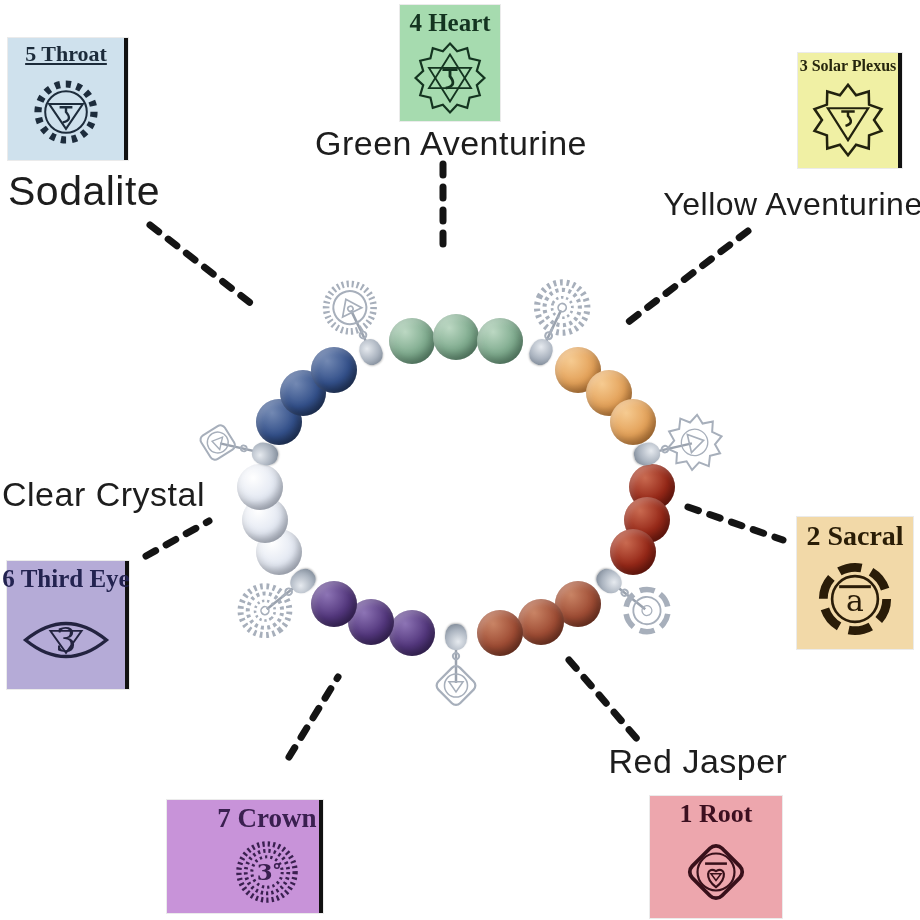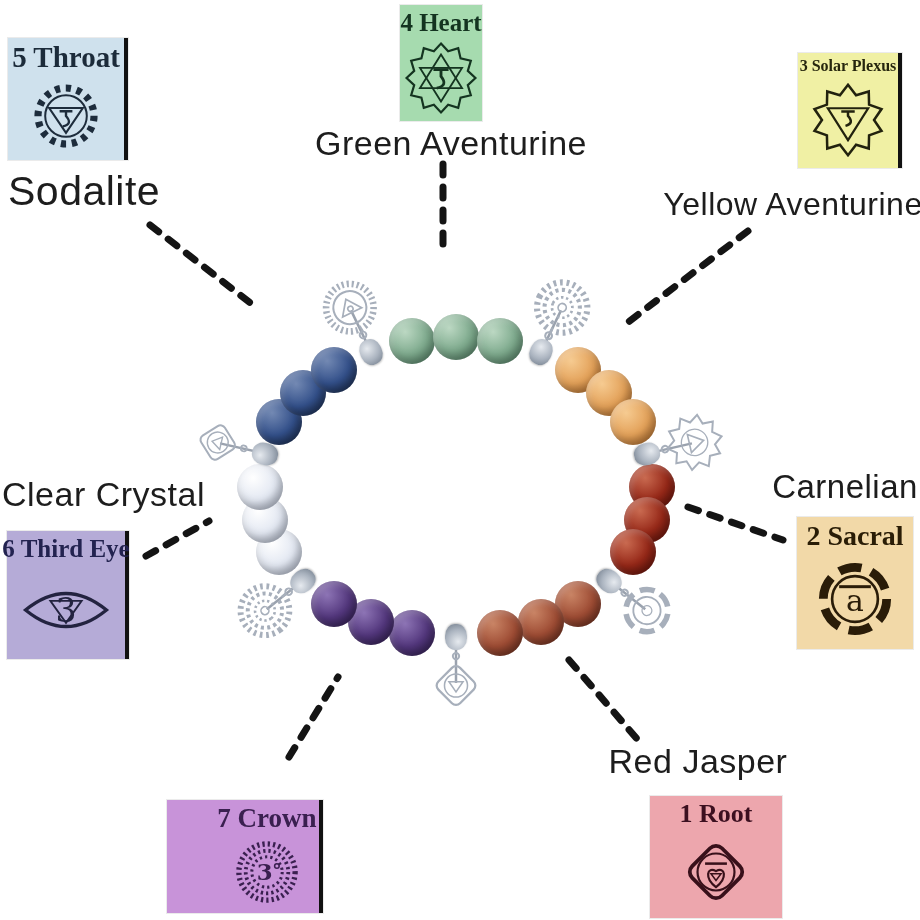--- a/index.html
+++ b/index.html
@@ -115,55 +115,54 @@
           <circle cx="50" cy="8" r="5" stroke="#a7afbb" stroke-width="3"></circle>
           <rect x="26" y="30" width="48" height="48" rx="9" transform="rotate(45 50 54)" stroke="#a7afbb" stroke-width="3.5"></rect>
           <circle cx="50" cy="54" r="18" stroke="#a7afbb" stroke-width="2.4"></circle>
           <path d="M39 48 L61 48 L50 64 Z" stroke="#a7afbb" stroke-width="2.4"></path>
         </svg></div>
     </div>
     <div class="stone-label" style="left: 8px; top: 168px; font-size: 41px;">Sodalite</div>
     <div class="stone-label center" style="left: 451px; top: 124px; font-size: 34px;">Green Aventurine</div>
     <div class="stone-label center" style="left: 793px; top: 186px; font-size: 32px;">Yellow Aventurine</div>
     <div class="stone-label" style="left: 2px; top: 475px; font-size: 34px;">Clear Crystal</div>
-    <div class="stone-label center" style="left: 845px; top: 468px; font-size: 33px;">Carnelian</div>
     <div class="stone-label center" style="left: 698px; top: 742px; font-size: 34px;">Red Jasper</div>
     <div class="chakra-card" style="left: 8px; top: 38px; width: 116px; height: 122px; background: rgb(207, 225, 237); border-right: 4px solid rgb(17, 17, 17);">
-      <div class="card-title" style="color: rgb(28, 43, 58); font-size: 29px;">5 Throat</div>
+      <div class="card-title" style="color: rgb(28, 43, 58); font-size: 22px; text-decoration: underline;">5 Throat</div>
       <div class="card-symbol">
         <svg width="80" height="80" viewBox="0 0 100 100" fill="none" xmlns="http://www.w3.org/2000/svg">
           <circle cx="50" cy="50" r="35" stroke="#1d2c3c" stroke-width="9" stroke-dasharray="6.5 7.2"></circle>
           <circle cx="50" cy="50" r="26" stroke="#1d2c3c" stroke-width="2.5"></circle>
           <path d="M29 40 L71 40 L50 71 Z" stroke="#1d2c3c" stroke-width="2.6"></path>
           <path d="M42 44 h16 M50 44 v6 q9 10 -4 13" stroke="#1d2c3c" stroke-width="3"></path>
         </svg>
       </div>
     </div>
-    <div class="chakra-card" style="left: 400px; top: 5px; width: 82px; height: 116px; background: rgb(166, 219, 175);">
+    <div class="chakra-card" style="left: 400px; top: 5px; width: 100px; height: 116px; background: rgb(166, 219, 175);">
       <div class="card-title" style="color: rgb(20, 52, 32); font-size: 25px;">4 Heart</div>
       <div class="card-symbol">
         <svg width="84" height="84" viewBox="0 0 100 100" fill="none" xmlns="http://www.w3.org/2000/svg">
           <polygon points="50.0,9.0 58.5,18.1 70.5,14.5 73.3,26.7 85.5,29.5 81.9,41.5 91.0,50.0 81.9,58.5 85.5,70.5 73.3,73.3 70.5,85.5 58.5,81.9 50.0,91.0 41.5,81.9 29.5,85.5 26.7,73.3 14.5,70.5 18.1,58.5 9.0,50.0 18.1,41.5 14.5,29.5 26.7,26.7 29.5,14.5 41.5,18.1" stroke="#143420" stroke-width="2.6"></polygon>
           <polygon points="50,22 75,62 25,62" stroke="#143420" stroke-width="2.2"></polygon>
           <polygon points="50,78 25,38 75,38" stroke="#143420" stroke-width="2.2"></polygon>
           <path d="M41 40 h18 M50 40 v8 q9 11 -5 14" stroke="#143420" stroke-width="3.4"></path>
         </svg>
       </div>
     </div>
     <div class="chakra-card" style="left: 798px; top: 53px; width: 100px; height: 115px; background: rgb(240, 240, 164); border-right: 4px solid rgb(17, 17, 17);">
       <div class="card-title" style="color: rgb(38, 38, 14); font-size: 16px;">3 Solar Plexus</div>
       <div class="card-symbol">
         <svg width="84" height="84" viewBox="0 0 100 100" fill="none" xmlns="http://www.w3.org/2000/svg">
           <polygon points="50.0,8.0 59.6,20.5 74.7,16.0 75.1,31.8 89.9,37.0 81.0,50.0 89.9,63.0 75.1,68.2 74.7,84.0 59.6,79.5 50.0,92.0 40.4,79.5 25.3,84.0 24.9,68.2 10.1,63.0 19.0,50.0 10.1,37.0 24.9,31.8 25.3,16.0 40.4,20.5" stroke="#22220e" stroke-width="3"></polygon>
           <path d="M26 36 L74 36 L50 74 Z" stroke="#22220e" stroke-width="2.6"></path>
           <path d="M42 40 h16 M50 40 v5 q8 9 -3 12" stroke="#22220e" stroke-width="3"></path>
         </svg>
       </div>
     </div>
-    <div class="chakra-card" style="left: 7px; top: 531px; width: 118px; height: 128px; background: rgb(181, 171, 215); border-right: 4px solid rgb(17, 17, 17);">
+    <div class="chakra-card" style="left: 7px; top: 561px; width: 118px; height: 128px; background: rgb(181, 171, 215); border-right: 4px solid rgb(17, 17, 17);">
       <div class="card-title" style="color: rgb(35, 35, 80); font-size: 25px;">6 Third Eye</div>
       <div class="card-symbol">
         <svg width="92" height="92" viewBox="0 0 100 100" fill="none" xmlns="http://www.w3.org/2000/svg">
           <path d="M6 50 Q50 14 94 50 Q50 86 6 50 Z" stroke="#232340" stroke-width="3.6"></path>
           <path d="M33 40 L67 40 L50 64 Z" stroke="#232340" stroke-width="2"></path>
           <text x="50" y="63" text-anchor="middle" font-family="DejaVu Serif, serif" font-size="36" fill="#232340" stroke="none">3</text>
         </svg>
       </div>
     </div>
     <div class="chakra-card" style="left: 797px; top: 517px; width: 116px; height: 132px; background: rgb(242, 217, 168);">

